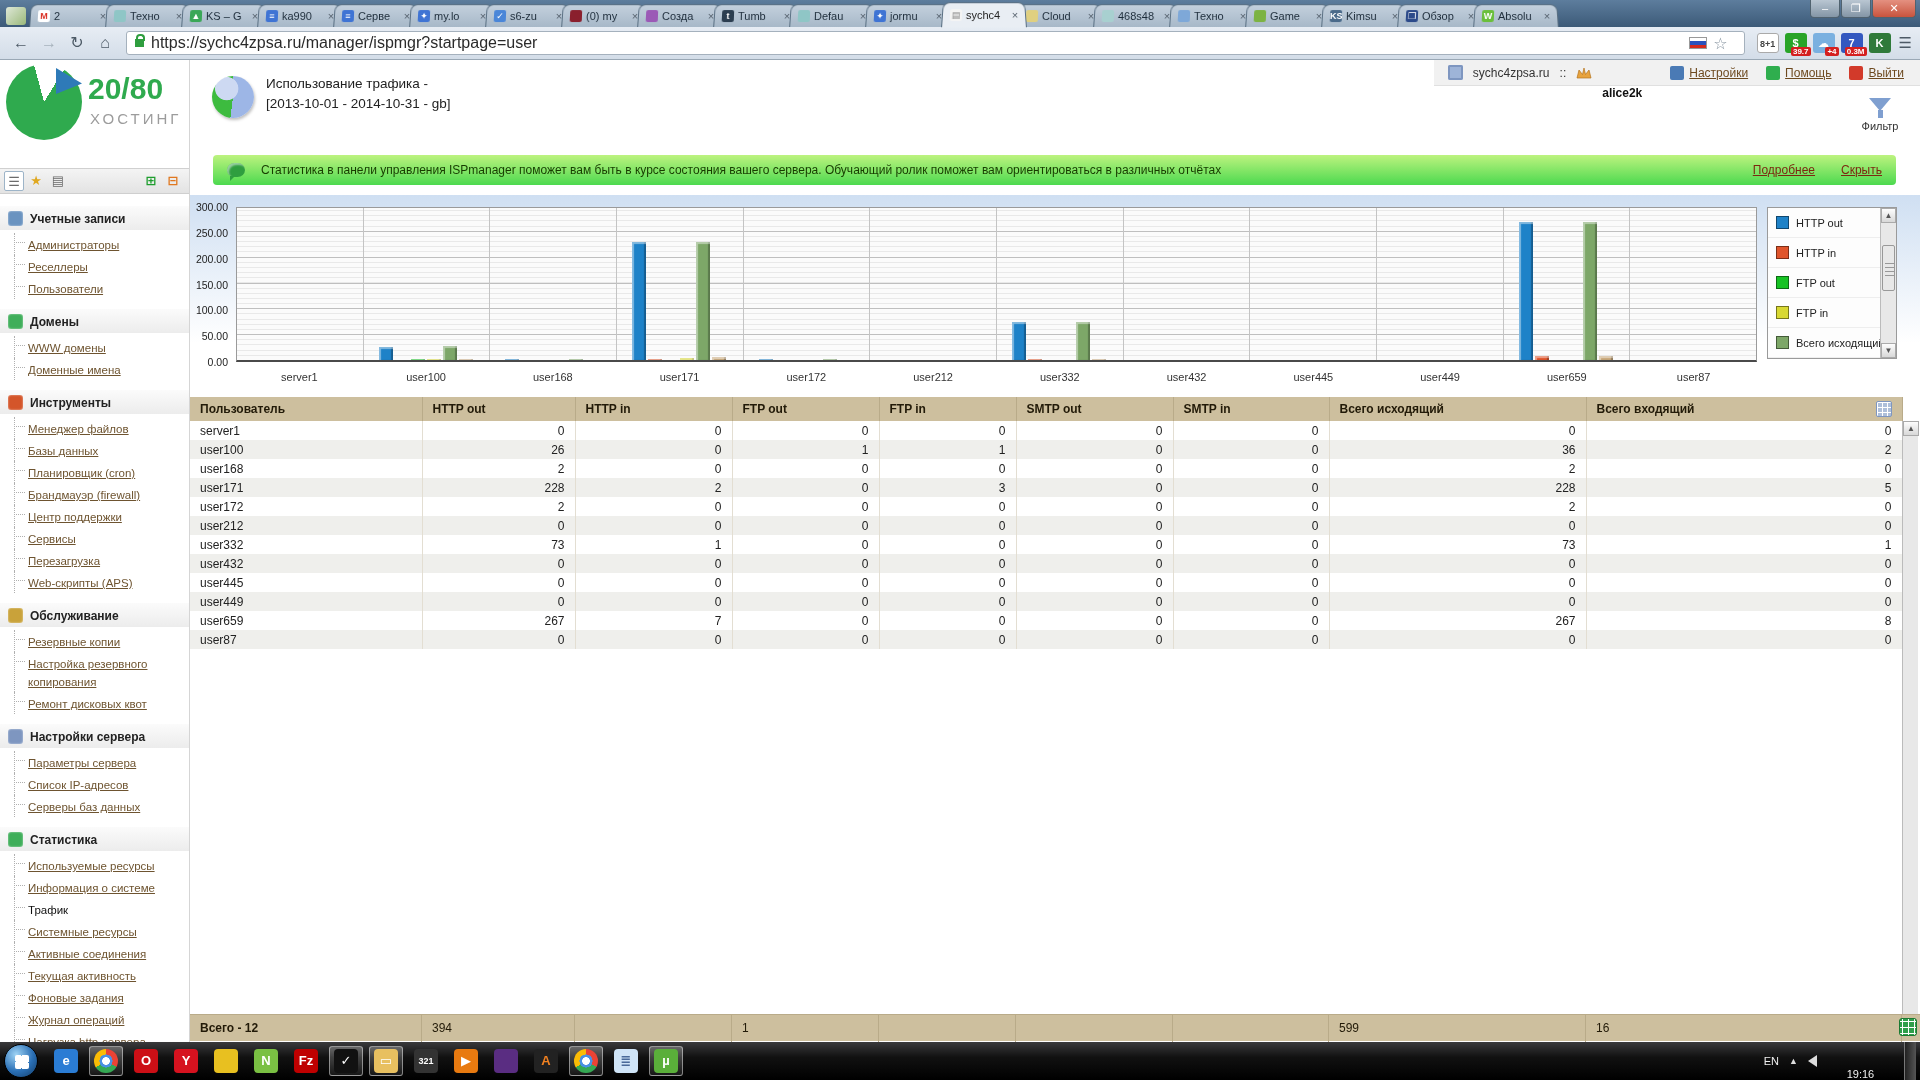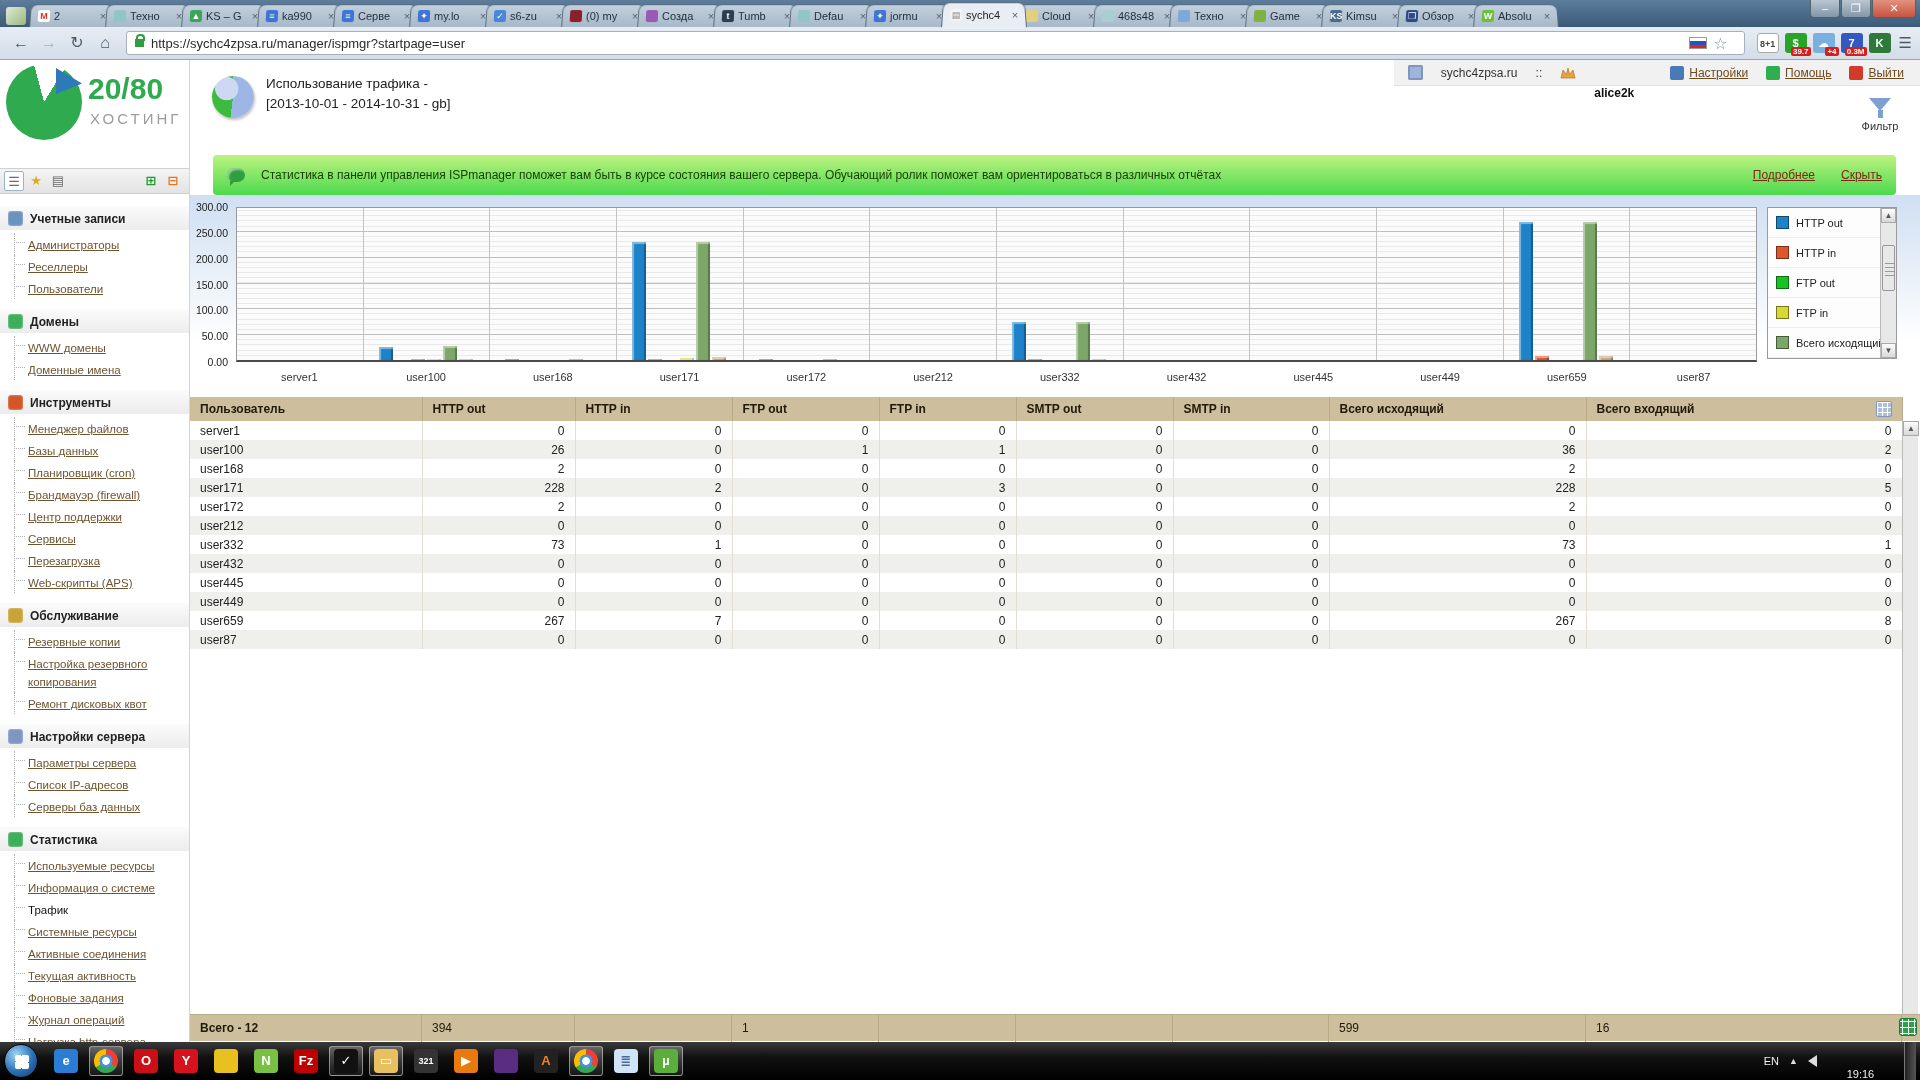--- a/index.html
+++ b/index.html
@@ -25,21 +25,21 @@
     background:linear-gradient(#b9c6d2,#8496a6); border:1px solid #50626f; border-top:none; border-radius:0 0 4px 4px; margin-left:1px; }
   .winbtn.close { width:44px; background:linear-gradient(#e49080,#c8543d); }
 
   #toolbar { position:absolute; top:27px; left:0; width:1920px; height:33px;
     background:linear-gradient(#e7edf4,#d3dde8); border-bottom:1px solid #9aa8b5; display:flex; align-items:center; padding:0 8px; }
   .navbtn { width:26px; height:24px; border-radius:13px; text-align:center; line-height:23px; font-size:16px; color:#4d5a66; margin-right:2px; cursor:pointer; }
   .navbtn.disabled { color:#a7b2bc; }
   #urlbox { flex:1; height:24px; background:#fff; border:1px solid #a5b1bd; border-radius:3px; display:flex; align-items:center; padding:0 8px; margin:0 6px; }
   #padlock { width:9px; height:8px; background:#2f9e3f; position:relative; margin-right:7px; flex:none; }
   #padlock::before { content:''; position:absolute; left:1px; top:-5px; width:5px; height:5px; border:2px solid #2f9e3f; border-bottom:none; border-radius:4px 4px 0 0; }
-  #url { font-size:13px; color:#2a2a2a; }
+  #url { font-size:16px; color:#2a2a2a; }
   #flag { width:18px; height:12px; border:1px solid #999; margin:0 6px; flex:none;
     background:linear-gradient(#fff 0 33%, #2a52be 33% 66%, #d52b1e 66%); }
   .star { font-size:16px; color:#8a97a3; margin-right:8px; }
   #extensions { display:flex; align-items:center; }
   .ext { position:relative; width:22px; height:20px; border-radius:3px; margin-left:6px; font-size:11px; font-weight:bold;
     color:#fff; text-align:center; line-height:20px; cursor:pointer; }
   .ext .badge { position:absolute; bottom:-3px; right:-4px; background:#d41f1f; color:#fff; font-size:8px; font-weight:bold;
     padding:0 2px; border-radius:2px; line-height:9px; }
   .ext.plain { background:#fff; border:1px solid #aaa; color:#444; font-size:9px; }
   #menu-icon { margin-left:8px; font-size:15px; color:#4d5a66; }
@@ -72,35 +72,35 @@
   .side-item::before { content:''; position:absolute; left:0; top:0; bottom:0; border-left:1px dotted #b0b0b0; }
   .side-item::after { content:''; position:absolute; left:0; top:9px; width:11px; border-top:1px dotted #b0b0b0; }
   .side-item .ilabel { font-size:11.5px; color:#6e5430; text-decoration:underline; }
   .side-item.active .ilabel { color:#111; text-decoration:none; }
 
   
   #content { position:absolute; left:190px; top:0; width:1730px; height:982px; }
   #title-pie { position:absolute; left:22px; top:16px; width:42px; height:42px; border-radius:50%;
     background:radial-gradient(circle at 35% 30%, #cdd9f2 0 28%, transparent 30%), conic-gradient(#9db6e6 0 52%, #3dbb3f 52%); box-shadow:1px 2px 3px rgba(0,0,0,.25); }
   #page-title { position:absolute; left:76px; top:14px; font-size:13.5px; color:#222; line-height:20px; }
-  #session-strip { position:absolute; right:0; top:0; height:26px; display:flex; align-items:center; gap:18px;
+  #session-strip { position:absolute; right:0; top:0; height:26px; display:flex; align-items:center; gap:10px;
     background:#f1f1f1; border-bottom:1px solid #e0e0e0; padding:0 16px 0 14px; font-size:12px; color:#333; }
   .sess-ico { width:15px; height:15px; border-radius:2px; background:#9eb4d8; box-shadow:inset 0 0 0 2px #7e96c0; }
   #session-user { font-weight:bold; color:#111;margin-top:40px; }
   .toplink { display:flex; align-items:center; gap:5px; cursor:pointer; }
   .toplink .tl-ico { width:14px; height:14px; border-radius:2px; }
   .toplink .tl-label { color:#6e4a20; text-decoration:underline; font-size:12px; }
   #filter-btn { position:absolute; right:14px; top:38px; width:52px; text-align:center; cursor:pointer; }
   #funnel { width:0; height:0; margin:0 auto; border-left:11px solid transparent; border-right:11px solid transparent; border-top:13px solid #7f9fd0; }
   #funnel::after { content:''; } 
   #funnel-stem { width:5px; height:8px; background:#7f9fd0; margin:-1px auto 2px; }
   #filter-label { font-size:11px; color:#333; }
 
   
-  #banner { position:absolute; left:23px; top:95px; width:1683px; height:40px; border-radius:4px;
+  #banner { position:absolute; left:23px; top:95px; width:1683px; height:30px; border-radius:4px;
     background:linear-gradient(#bdf37f,#4cd94f); display:flex; align-items:center; padding:0 14px; }
   #banner-ico { width:18px; height:14px; background:#2f9e3f; border-radius:50% / 60%; position:relative; margin-right:16px; flex:none; box-shadow:inset 2px 2px 2px rgba(255,255,255,.5);}
   #banner-ico::after { content:''; position:absolute; left:3px; bottom:-4px; border-left:5px solid #2f9e3f; border-bottom:5px solid transparent; }
   #banner-text { flex:1; font-size:12px; color:#173c00; }
   .banner-link { font-size:12px; color:#7c2810; text-decoration:underline; margin-left:26px; cursor:pointer; white-space:nowrap; }
 
   
   #chart { position:absolute; left:0; top:135px; width:1730px; height:197px;
     background:linear-gradient(#cfdff2, #ffffff 75%); }
   #plot { position:absolute; left:46px; top:12px; width:1521px; height:155px; background:#fbfbfb;

